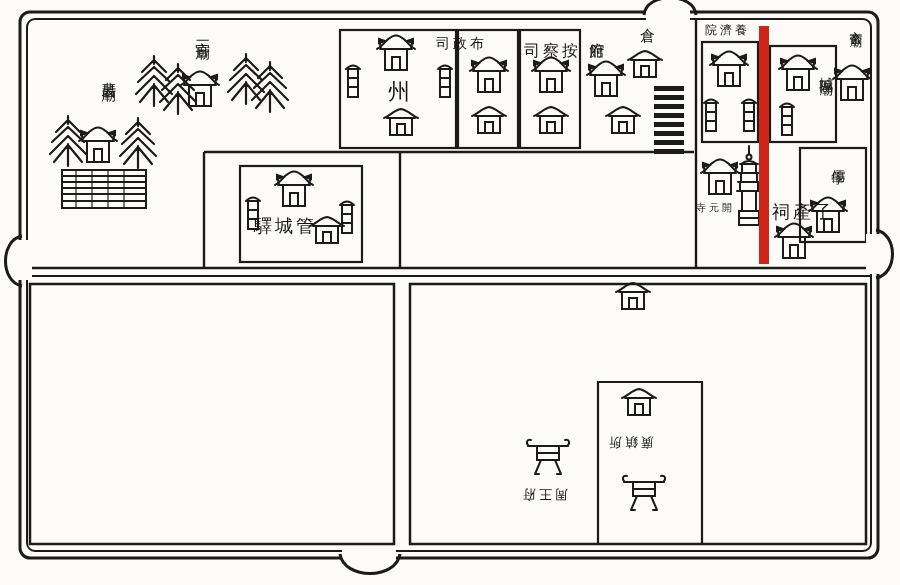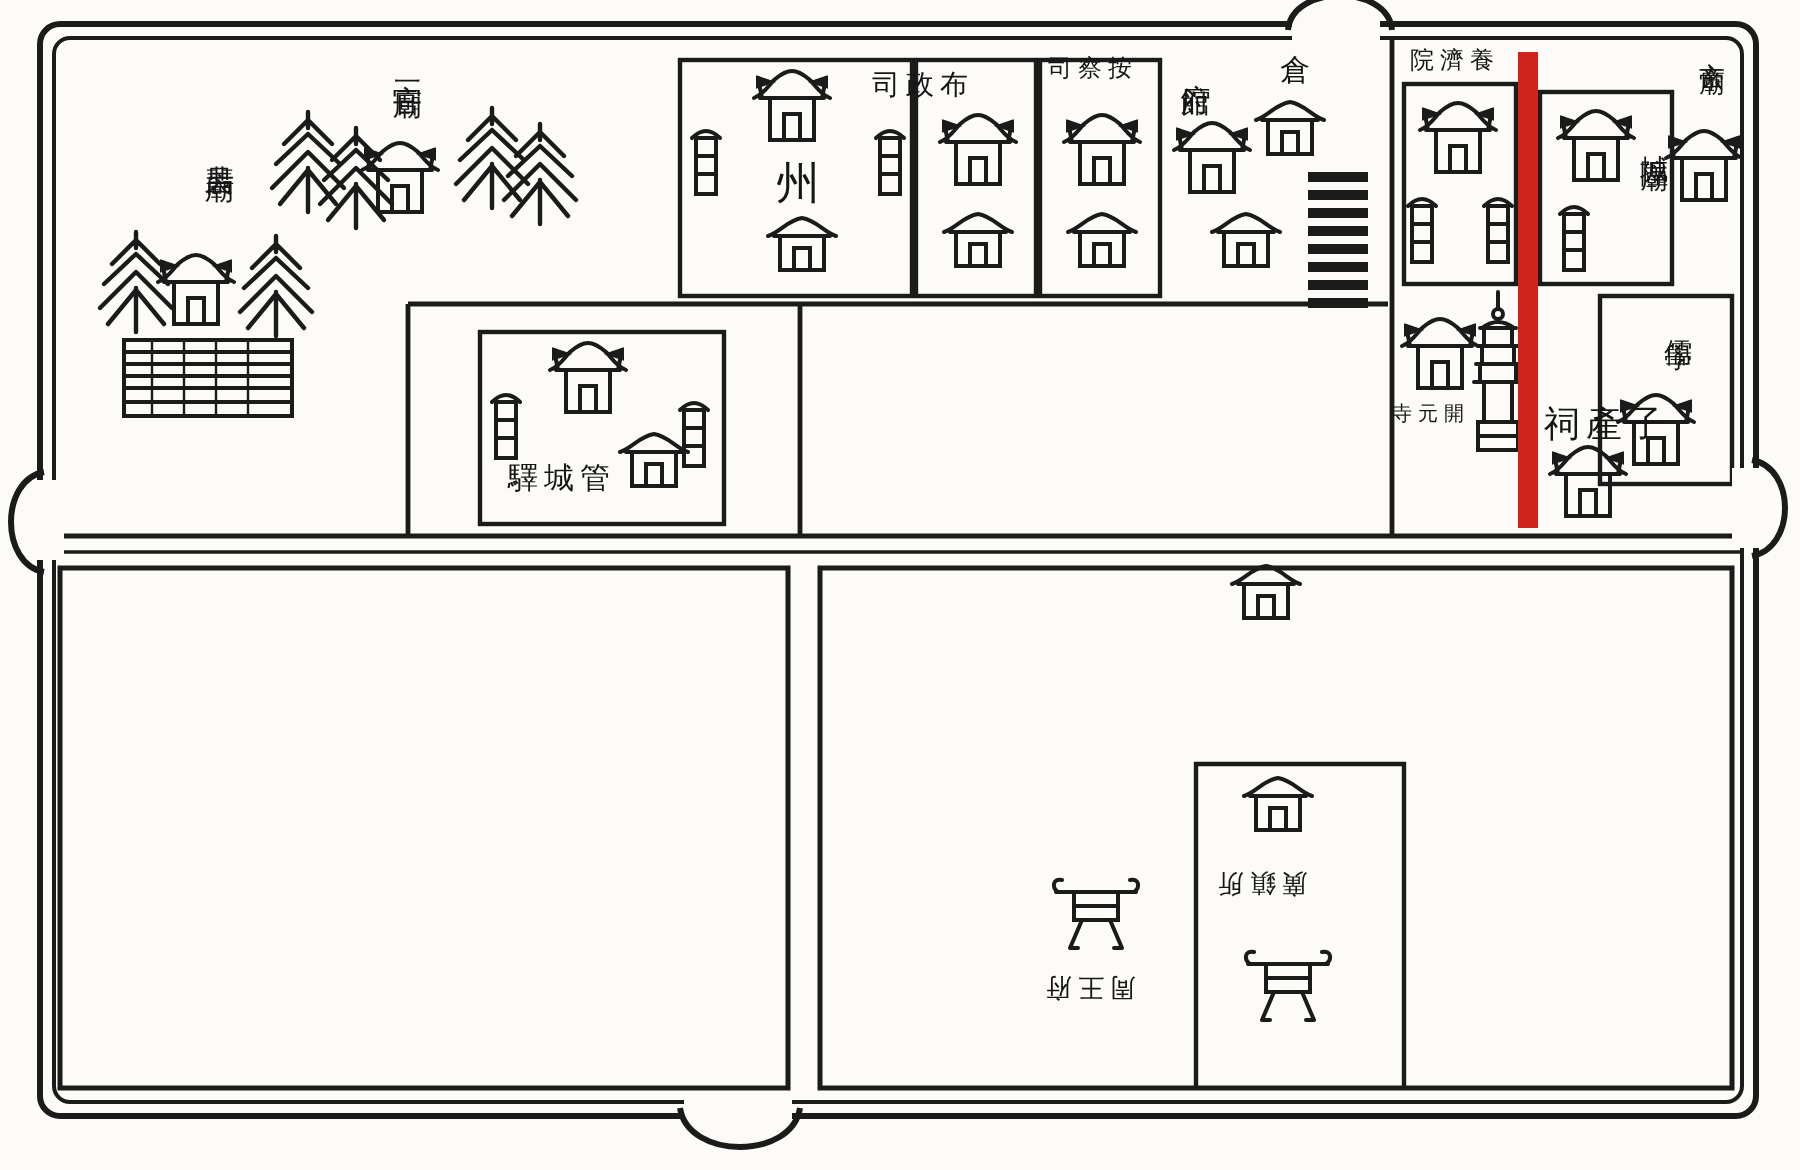--- a/index.html
+++ b/index.html
@@ -172,26 +172,26 @@
     <use href="#sym-altar" x="524" y="434"></use>
   </g>
 
   <rect x="759" y="26" width="10" height="238" fill="#cf241a" stroke="none"></rect>
 </svg>
 
 <div class="label v" style="left:194px;top:28px;font-size:15px">三官廟</div>
 <div class="label v" style="left:100px;top:70px;font-size:15px">裴昌廟</div>
 <div class="label" style="left:388px;top:80px;font-size:22px">州</div>
 <div class="label" style="left:436px;top:36px;font-size:14px">司政布</div>
-<div class="label" style="left:524px;top:28px;font-size:12px">司察按</div>
+<div class="label" style="left:524px;top:42px;font-size:16px">司察按</div>
 <div class="label v" style="left:588px;top:30px;font-size:15px">府館</div>
 <div class="label" style="left:640px;top:28px;font-size:15px">倉</div>
 <div class="label" style="left:705px;top:24px;font-size:12px">院濟養</div>
 <div class="label v" style="left:848px;top:20px;font-size:13px">玄帝廟</div>
 <div class="label v" style="left:818px;top:66px;font-size:14px">城隍廟</div>
 <div class="label v" style="left:830px;top:158px;font-size:14px">儒學</div>
 <div class="label" style="left:696px;top:202px;font-size:10px">寺元開</div>
 <div class="label" style="left:772px;top:202px;font-size:18px">祠產子</div>
-<div class="label" style="left:254px;top:232px;font-size:15px">驛城管</div>
+<div class="label" style="left:254px;top:216px;font-size:18px">驛城管</div>
 <div class="label r180" style="left:606px;top:434px;font-size:13px">廣鎮所</div>
 <div class="label r180" style="left:520px;top:486px;font-size:13px">周王府</div>
 
 </div>
 
 </body></html>

